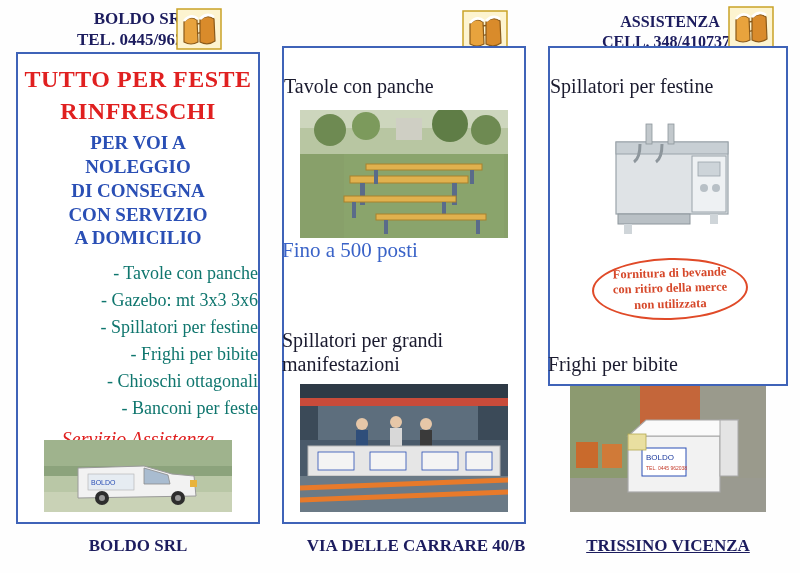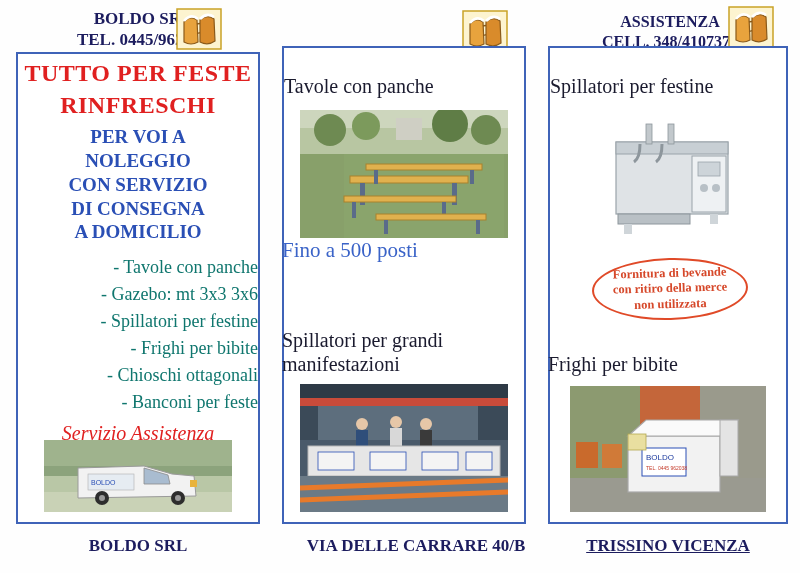--- a/index.html
+++ b/index.html
@@ -55,31 +55,31 @@
 
   
   .panel {
     position: absolute;
     background: #ffffff;
     border: 2px solid #4a6fc4;
     box-sizing: border-box;
   }
   .panel.p1 { left: 16px;  top: 52px;  width: 244px; height: 472px; border-color:#3f63b8;}
   .panel.p2 { left: 282px; top: 46px;  width: 244px; height: 478px; border-color:#3f63b8;}
-  .panel.p3 { left: 548px; top: 46px;  width: 240px; height: 478px; border-color:#3f63b8;}
+  .panel.p3 { left: 548px; top: 46px;  width: 240px; height: 340px; border-color:#3f63b8;}
 
   
   .hl-red {
     color: #e02020;
     font-weight: bold;
     text-align: center;
     font-size: 24px;
     line-height: 1.32;
     letter-spacing: 0.5px;
-    margin-top: 4px;
+    margin-top: 10px;
   }
   .hl-blue {
     color: #2a4fb5;
     font-weight: bold;
     text-align: center;
     font-size: 19px;
     line-height: 1.25;
     margin-top: 4px;
   }
   .bullets {
@@ -203,22 +203,22 @@
   </div>
 
   <div class="panel p1">
     <div class="hl-red">
       <div>TUTTO PER FESTE</div>
       <div>RINFRESCHI</div>
     </div>
     <div class="hl-blue">
       <div>PER VOI A</div>
       <div>NOLEGGIO</div>
+      <div>DI CONSEGNA</div>
       <div>CON SERVIZIO</div>
-      <div>DI CONSEGNA</div>
       <div>A DOMICILIO</div>
     </div>
     <div class="bullets">
       <div>- Tavole con panche</div>
       <div>- Gazebo: mt 3x3 3x6</div>
       <div>- Spillatori per festine</div>
       <div>- Frighi per bibite</div>
       <div>- Chioschi ottagonali</div>
       <div>- Banconi per feste</div>
     </div>

